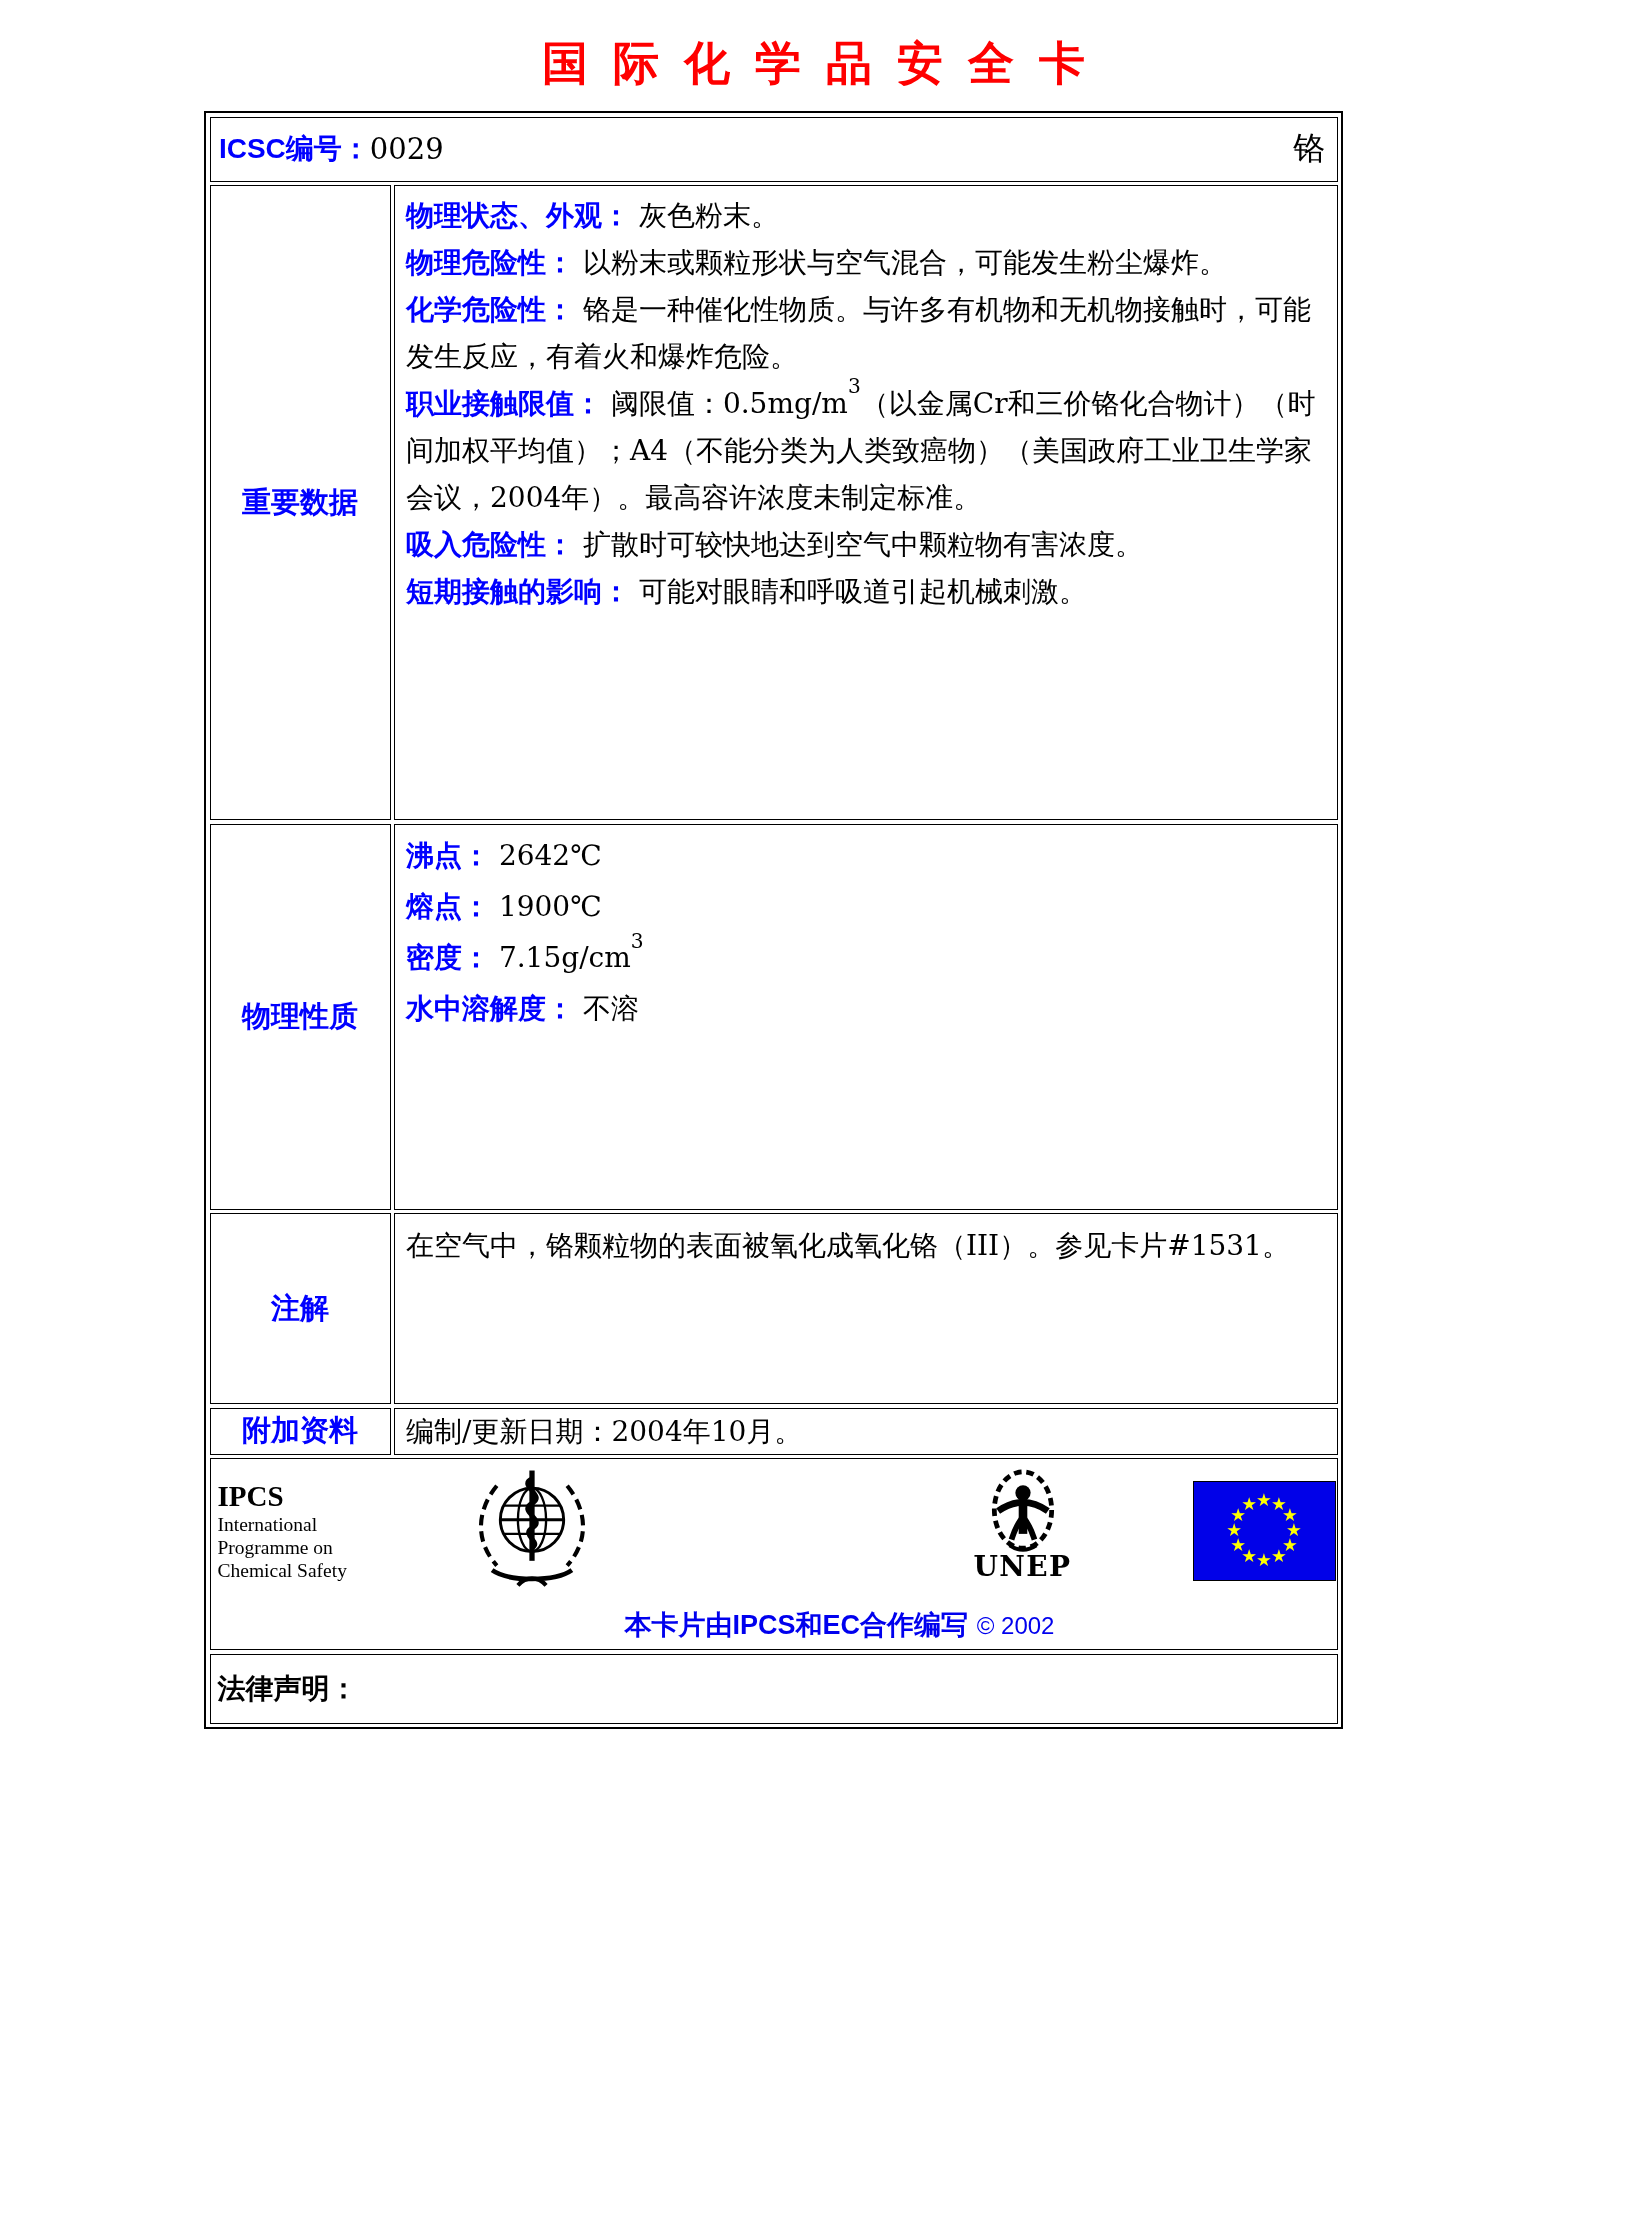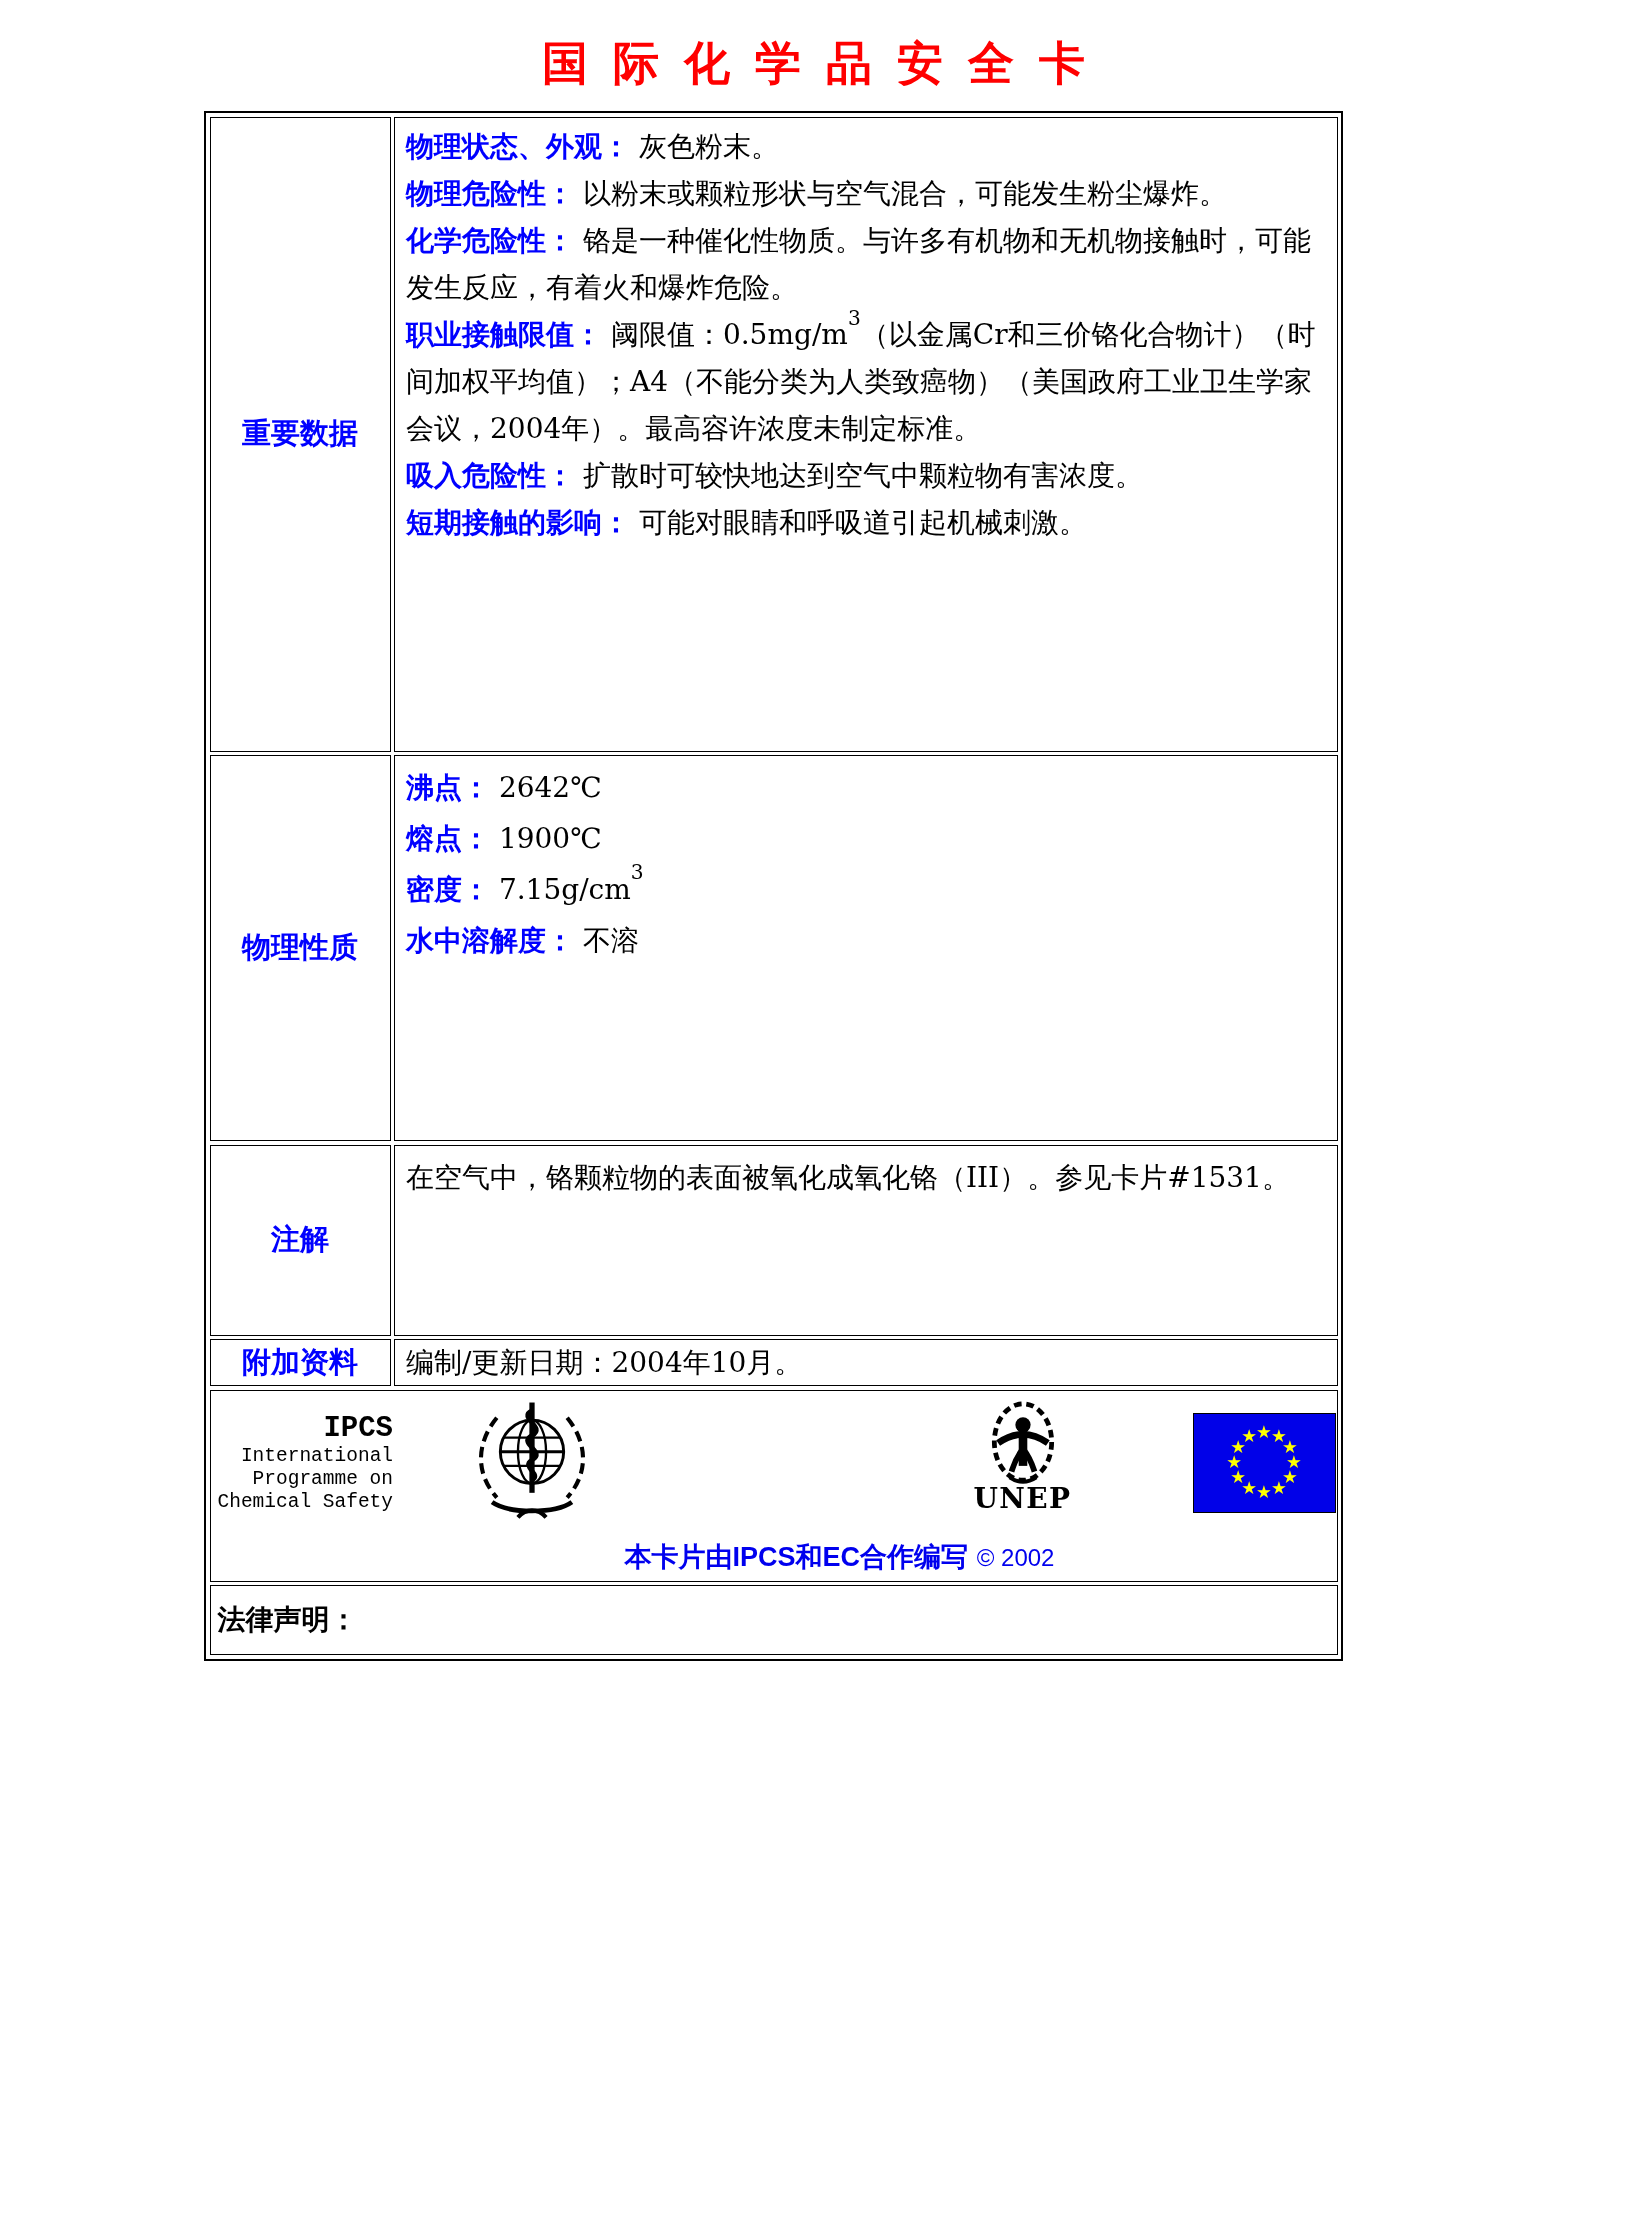--- a/index.html
+++ b/index.html
@@ -41,21 +41,21 @@
   .row-env{height:142px;}
   .row-notes{height:191px;}
   .row-notes .content-cell{padding-top:8.4px;}
   .row-additional{height:47px;}
   .row-additional .content-cell{display:flex;align-items:center;padding-top:0;padding-bottom:0;}
   .row-logos{height:192px;}
   .row-legal{height:70px;}
 
   
   .logos-cell{position:relative;height:100%;}
-  .ipcs-block{position:absolute;left:7px;top:21px;font-family:Liberation Mono, monospace;color:#000;text-align:right;}
+  .ipcs-block{position:absolute;left:7px;top:21px;font-family:Liberation Serif, serif;color:#000;}
   .ipcs-acronym{font-size:29px;font-weight:bold;line-height:33px;}
   .ipcs-line{font-size:19.5px;line-height:23px;}
   .logo{position:absolute;}
   .logo-who{left:248px;top:8.4px;width:146px;height:129px;}
   .logo-ilo{left:509px;top:11px;width:134px;height:117px;}
   .unep-block{left:753px;top:8.4px;width:118px;text-align:center;}
   .unep-emblem{width:104px;height:86px;display:block;margin:0 auto;}
   .unep-text{font-family:"DejaVu Serif","Liberation Serif",serif;font-weight:bold;font-size:28px;line-height:28px;letter-spacing:1.4px;color:#000;}
   .eu-flag{left:982px;top:22px;width:143px;height:100px;background:#0101e8;border:1.4px solid #000;box-sizing:border-box;}
   .caption{
@@ -70,20 +70,27 @@
   .legal-label{color:#000;font-family:"Liberation Sans",sans-serif;font-weight:bold;font-size:28px;}
   .legal-text{font-size:26.5px;}
 </style>
 </head>
 <body>
 
 <div class="page-title">国际化学品安全卡</div>
 
 <div class="card">
 
+  <div class="row row-header">
+    <div class="cell full header-cell">
+      <span class="lbl">ICSC编号：</span>
+      <span>0029</span>
+      <span class="chem-name">铬</span>
+    </div>
+  </div>
 
   <div class="row row-important">
     <div class="cell label-cell">重要数据</div>
     <div class="cell content-cell">
       <p class="line">
         <span class="lbl">物理状态、外观：</span>
         <span>灰色粉末。</span>
       </p>
       <p class="line">
         <span class="lbl">物理危险性：</span>

